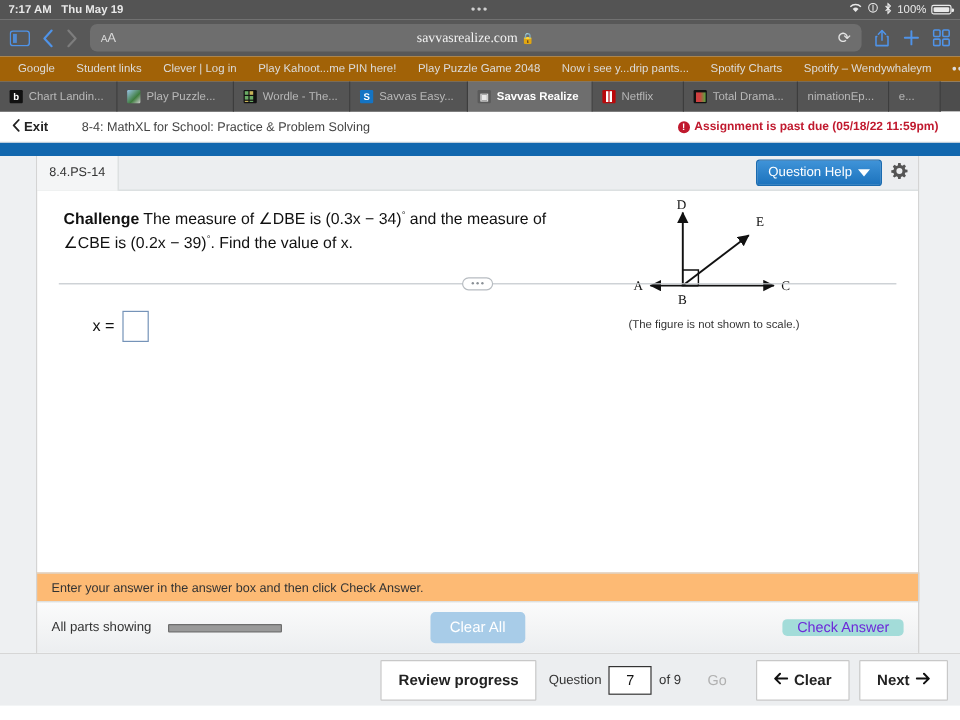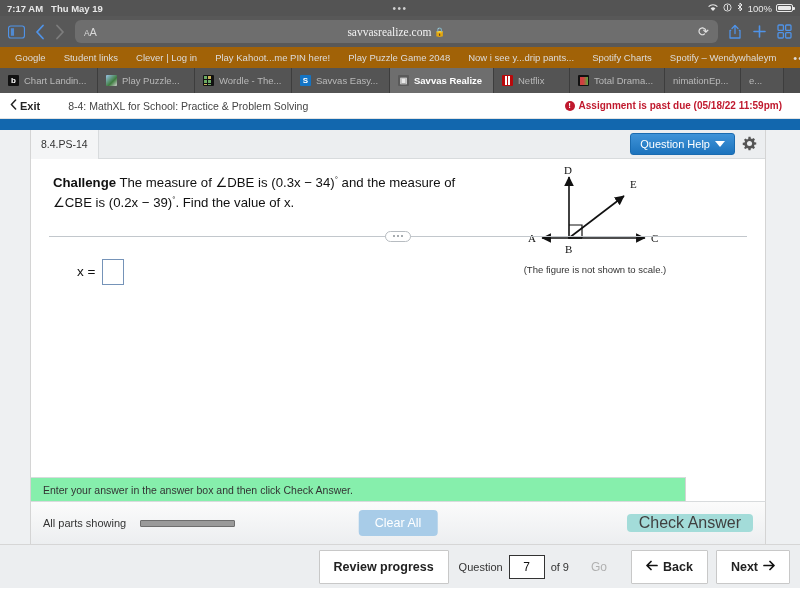--- a/index.html
+++ b/index.html
@@ -130,35 +130,35 @@
   .handle { position: absolute; left: 50%; top: -5px; transform: translateX(-50%);
     width: 26px; height: 11px; border: 1px solid #b7bcc1; border-radius: 6px;
     background: #fff; display: flex; align-items: center; justify-content: center;
     gap: 2px; cursor: pointer; }
   .handle i { width: 2px; height: 2px; background: #8a9096; border-radius: 50%; display:block;}
 
   .answer-row { display: flex; align-items: center; gap: 7px; margin: 22px 0 0 46px; font-size: 13.5px; color: #111; }
   .ans-box { width: 22px; height: 26px; border: 1px solid #7593b8; background: #fff; }
 
   
-  .instr { position: absolute; left: 30px; width: 656px; bottom: 43px; height: 24px;
-    background: #86efac; border-top: 1px solid #d8dbdd; border-left: 1px solid #d4d4d4;
+  .instr { position: absolute; left: 30px; width: 736px; bottom: 43px; height: 24px;
+    background: #fdba74; border-top: 1px solid #d8dbdd; border-left: 1px solid #d4d4d4;
     border-right: 1px solid #d4d4d4;
     font-size: 10.5px; color: #333; display: flex; align-items: center; padding-left: 12px; }
   .action-bar { position: absolute; left: 30px; width: 736px; bottom: 0; height: 43px;
     background: linear-gradient(#fbfbfb,#eceef0); border-top: 1px solid #d8dbdd;
     border-left: 1px solid #d4d4d4; border-right: 1px solid #d4d4d4;
     display: flex; align-items: center; padding: 0 12px; }
   .parts-label { font-size: 11px; color: #333; }
   .parts-bar { width: 95px; height: 7px; background: #9a9a9a; border: 1px solid #6e6e6e;
     margin-left: 14px; border-radius: 1px; }
   .btn-clear { position: absolute; left: 50%; transform: translateX(-50%);
     background: #a8cce8; color: #fff; font-size: 12.5px; padding: 6px 16px;
     border-radius: 4px; cursor: pointer; }
-  .btn-check { margin-left: auto; background: #a3dcd9; color: #404040; font-size: 16px;
+  .btn-check { margin-left: auto; background: #a3dcd9; color: #6d28d9; font-size: 12px;
     padding: 0 12px; border-radius: 4px; cursor: pointer; }
 
   
   .bottom-nav { height: 44px; background: #eceef0; display: flex; align-items: center;
     justify-content: flex-end; padding-right: 10px; gap: 0; border-top: 1px solid #d6d6d6; }
   .nav-btn { background: #fff; border: 1px solid #c8c8c8; font-size: 12.5px; color: #222;
     padding: 9px 14px; cursor: pointer; font-weight: bold; display: flex; align-items: center; gap: 5px;
     margin-left: 8px; border-radius: 1px; }
   .nav-group { display: flex; align-items: center; gap: 6px; font-size: 11px; color: #333;
     margin-left: 10px; }
@@ -402,21 +402,21 @@
     <input class="q-num-input" type="text" value="7" style="">
     <span>of 9</span>
     <span class="go-btn">Go</span>
   </div>
   <div class="nav-btn">
     <span>
       <svg width="12" height="11" viewBox="0 0 12 11">
           <path d="M11 5.5 L1.5 5.5 M5 1.5 L1 5.5 L5 9.5" stroke="#111" stroke-width="1.7" fill="none" stroke-linecap="round" stroke-linejoin="round"></path>
         </svg>
     </span>
-    <span>Back</span>
+    <span>Clear</span>
   </div>
   <div class="nav-btn">
     <span>Next</span>
     <span>
       <svg width="12" height="11" viewBox="0 0 12 11">
           <path d="M1 5.5 L10.5 5.5 M7 1.5 L11 5.5 L7 9.5" stroke="#111" stroke-width="1.7" fill="none" stroke-linecap="round" stroke-linejoin="round"></path>
         </svg>
     </span>
   </div>
 </div>

